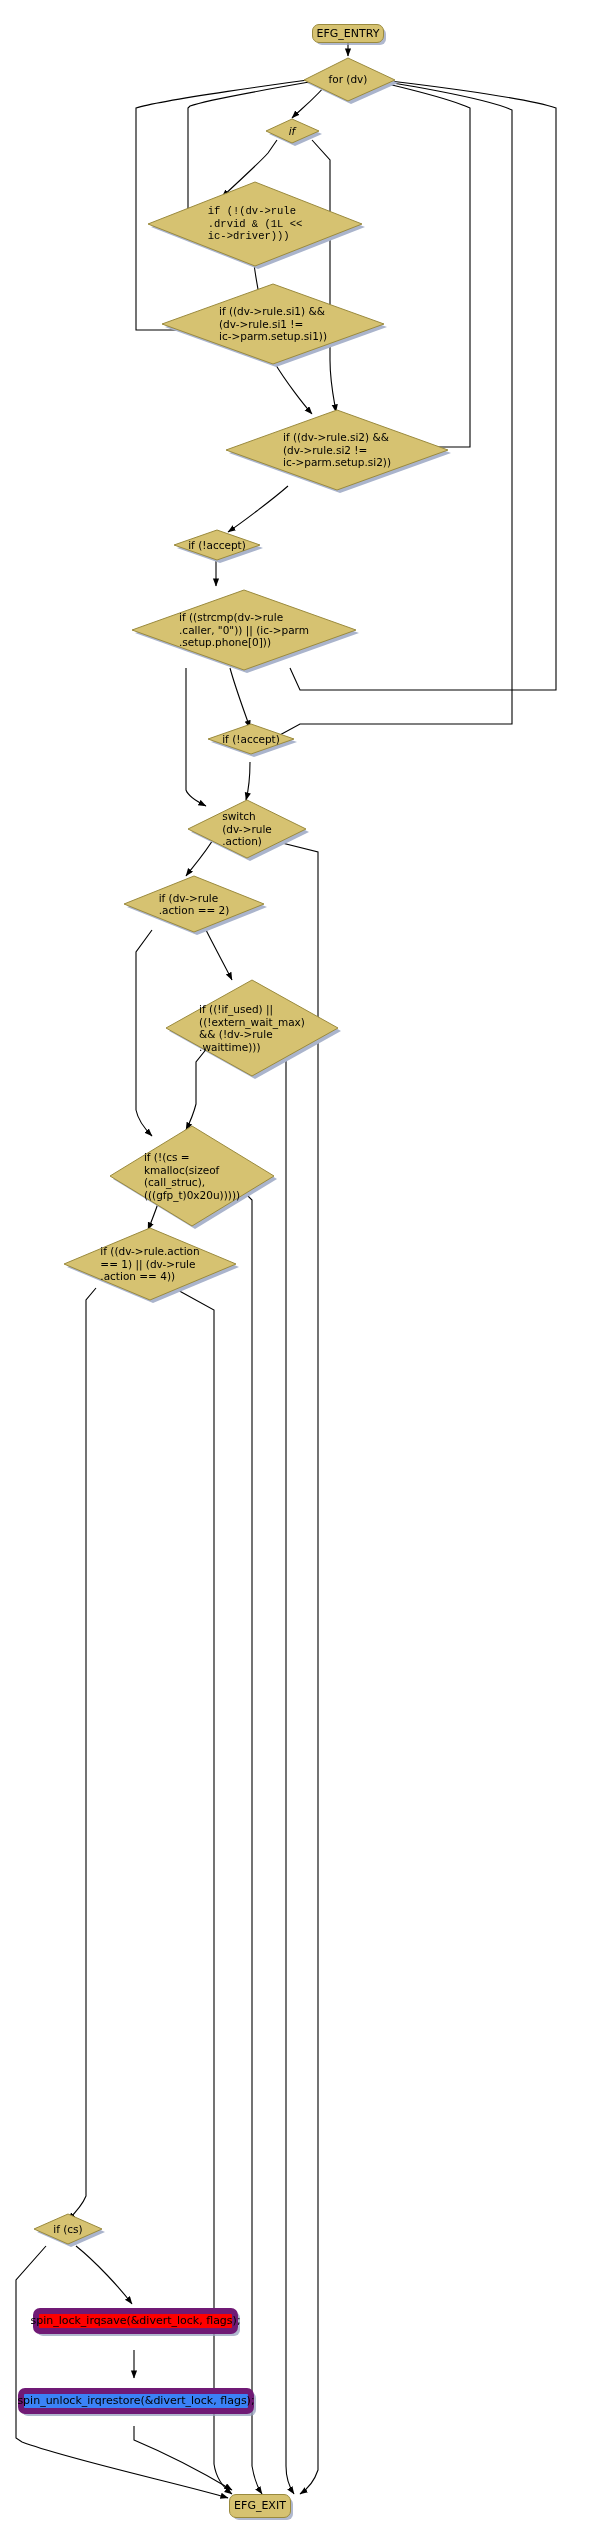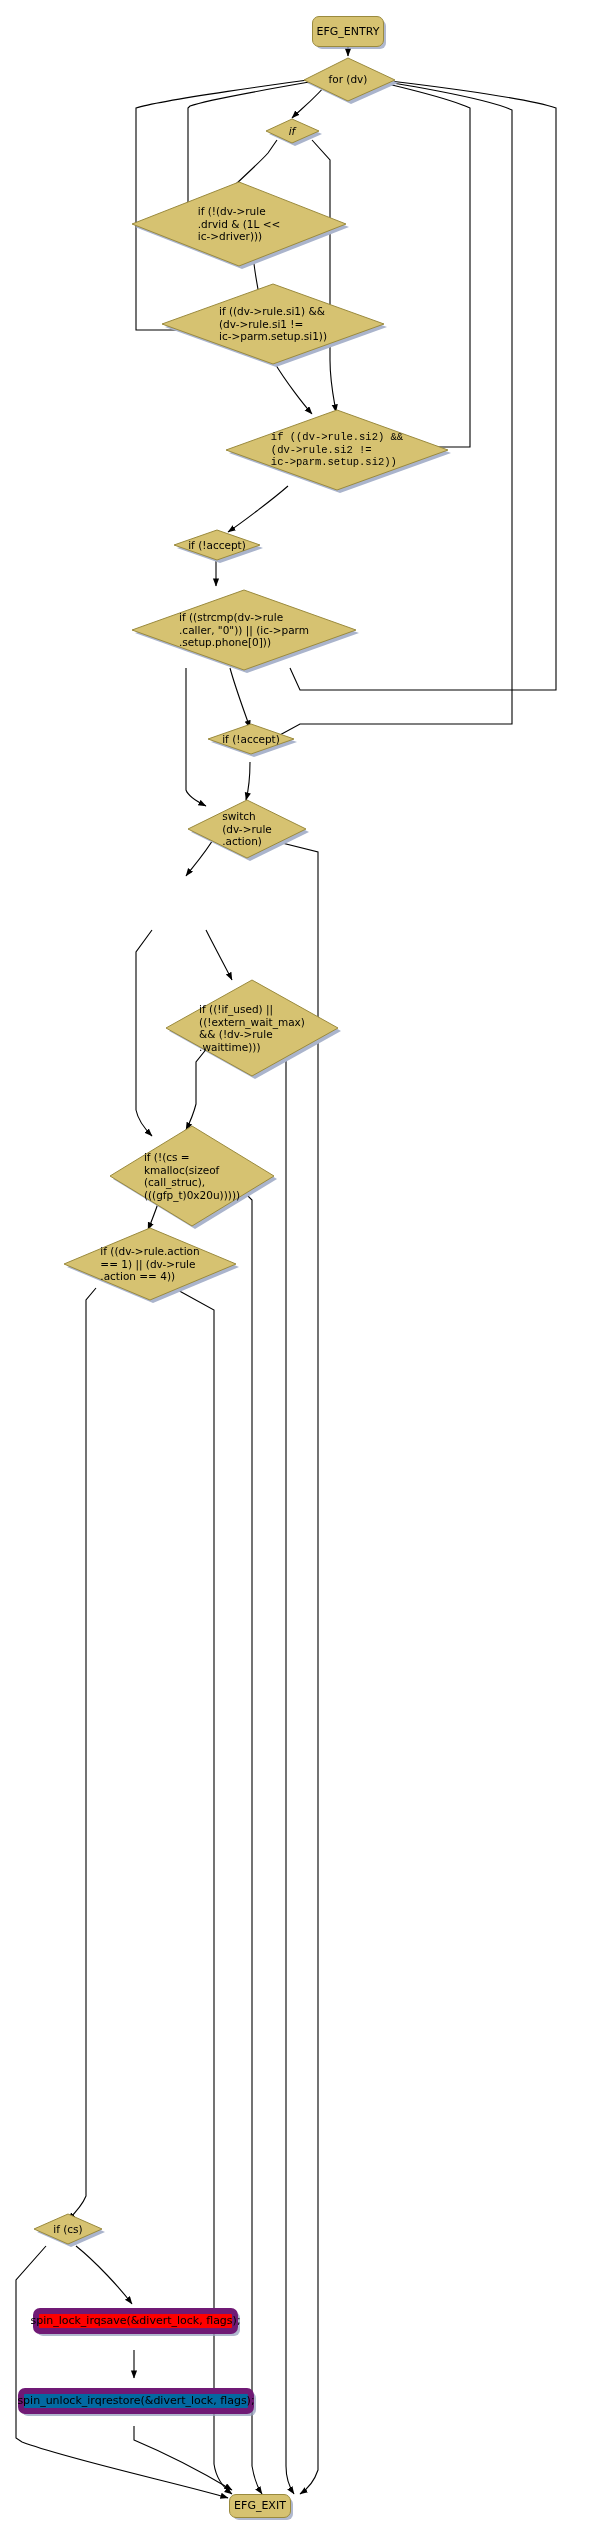--- a/index.html
+++ b/index.html
@@ -18,21 +18,21 @@
   }
   
   .stmt{
     border:6px solid #701a75;border-radius:7px;color:#000;
     font-size:11px;line-height:12px;
     display:flex;align-items:center;justify-content:center;
     box-shadow:3px 3px 0 -1px rgba(150,160,190,.75);
     white-space:nowrap;
   }
   .stmt.red{background:#ff0000;}
-  .stmt.green{background:#0369a1;justify-content:center;}
+  .stmt.green{background:#3b82f6;justify-content:center;}
 
   
   .dia{display:block;}
   .dia .shape{
     position:absolute;left:0;top:0;width:100%;height:100%;
   }
   .dia .shape svg{display:block;width:100%;height:100%;overflow:visible;}
   .dia .lbl{
     position:absolute;left:0;top:0;width:100%;height:100%;
     display:flex;align-items:center;justify-content:center;
@@ -108,21 +108,21 @@
       <path d="M76,2246 C96,2262 120,2288 132,2304"></path>
 
       <path d="M46,2246 L16,2280 L16,2438 L22,2442 C70,2460 190,2486 228,2498"></path>
 
       <path d="M134,2350 L134,2378"></path>
 
       <path d="M134,2426 L134,2440 C172,2456 212,2478 232,2490"></path>
     </g>
   </svg>
 
-  <div class="node term" style="left:312px;top:16px;width:72px;height:31px;">
+  <div class="node term" style="left:312px;top:24px;width:72px;height:19px;">
     <span>EFG_ENTRY</span>
   </div>
 
   <div class="node dia" style="left:300px;top:55px;width:96px;height:48px;">
     <span class="shape">
       <svg viewBox="0 0 96 48" preserveAspectRatio="none">
         <polygon points="48,3 95,25 48,46 4,25" fill="#aab4cc" transform="translate(3,3)"></polygon>
         <polygon points="48,3 95,25 48,46 4,25" fill="#d6c271" stroke="#9a8a3e" stroke-width="1"></polygon>
       </svg>
     </span>
@@ -132,21 +132,21 @@
   <div class="node dia" style="left:264px;top:117px;width:56px;height:28px;font-style:italic;">
     <span class="shape">
       <svg viewBox="0 0 56 28" preserveAspectRatio="none">
         <polygon points="28,2 55,14 28,26 2,14" fill="#aab4cc" transform="translate(3,3)"></polygon>
         <polygon points="28,2 55,14 28,26 2,14" fill="#d6c271" stroke="#9a8a3e" stroke-width="1"></polygon>
       </svg>
     </span>
     <span class="lbl">if</span>
   </div>
 
-  <div class="node dia" style="left:130px;top:180px;width:218px;height:88px;">
+  <div class="node dia" style="left:146px;top:180px;width:218px;height:88px;font-family:Liberation Mono, monospace;">
     <span class="shape">
       <svg viewBox="0 0 218 88" preserveAspectRatio="none">
         <polygon points="109,2 216,44 109,86 2,44" fill="#aab4cc" transform="translate(3,3)"></polygon>
         <polygon points="109,2 216,44 109,86 2,44" fill="#d6c271" stroke="#9a8a3e" stroke-width="1"></polygon>
       </svg>
     </span>
     <span class="lbl">if (!(dv-&gt;rule
 .drvid &amp; (1L &lt;&lt;
 ic-&gt;driver)))</span>
   </div>
@@ -156,21 +156,21 @@
       <svg viewBox="0 0 226 84" preserveAspectRatio="none">
         <polygon points="113,2 224,42 113,82 2,42" fill="#aab4cc" transform="translate(3,3)"></polygon>
         <polygon points="113,2 224,42 113,82 2,42" fill="#d6c271" stroke="#9a8a3e" stroke-width="1"></polygon>
       </svg>
     </span>
     <span class="lbl">if ((dv-&gt;rule.si1) &amp;&amp;
 (dv-&gt;rule.si1 !=
 ic-&gt;parm.setup.si1))</span>
   </div>
 
-  <div class="node dia" style="left:224px;top:408px;width:226px;height:84px;font-family:Liberation Mono, monospace;">
+  <div class="node dia" style="left:224px;top:408px;width:226px;height:84px;">
     <span class="shape">
       <svg viewBox="0 0 226 84" preserveAspectRatio="none">
         <polygon points="113,2 224,42 113,82 2,42" fill="#aab4cc" transform="translate(3,3)"></polygon>
         <polygon points="113,2 224,42 113,82 2,42" fill="#d6c271" stroke="#9a8a3e" stroke-width="1"></polygon>
       </svg>
     </span>
     <span class="lbl">if ((dv-&gt;rule.si2) &amp;&amp;
 (dv-&gt;rule.si2 !=
 ic-&gt;parm.setup.si2))</span>
   </div>
@@ -212,20 +212,30 @@
       <svg viewBox="0 0 122 62" preserveAspectRatio="none">
         <polygon points="61,2 120,31 61,60 2,31" fill="#aab4cc" transform="translate(3,3)"></polygon>
         <polygon points="61,2 120,31 61,60 2,31" fill="#d6c271" stroke="#9a8a3e" stroke-width="1"></polygon>
       </svg>
     </span>
     <span class="lbl">switch
 (dv-&gt;rule
 .action)</span>
   </div>
 
+  <div class="node dia" style="left:122px;top:874px;width:144px;height:60px;">
+    <span class="shape">
+      <svg viewBox="0 0 144 60" preserveAspectRatio="none">
+        <polygon points="72,2 142,30 72,58 2,30" fill="#aab4cc" transform="translate(3,3)"></polygon>
+        <polygon points="72,2 142,30 72,58 2,30" fill="#d6c271" stroke="#9a8a3e" stroke-width="1"></polygon>
+      </svg>
+    </span>
+    <span class="lbl">if (dv-&gt;rule
+.action == 2)</span>
+  </div>
 
   <div class="node dia" style="left:164px;top:978px;width:176px;height:100px;">
     <span class="shape">
       <svg viewBox="0 0 176 100" preserveAspectRatio="none">
         <polygon points="88,2 174,50 88,98 2,50" fill="#aab4cc" transform="translate(3,3)"></polygon>
         <polygon points="88,2 174,50 88,98 2,50" fill="#d6c271" stroke="#9a8a3e" stroke-width="1"></polygon>
       </svg>
     </span>
     <span class="lbl">if ((!if_used) ||
 ((!extern_wait_max)

